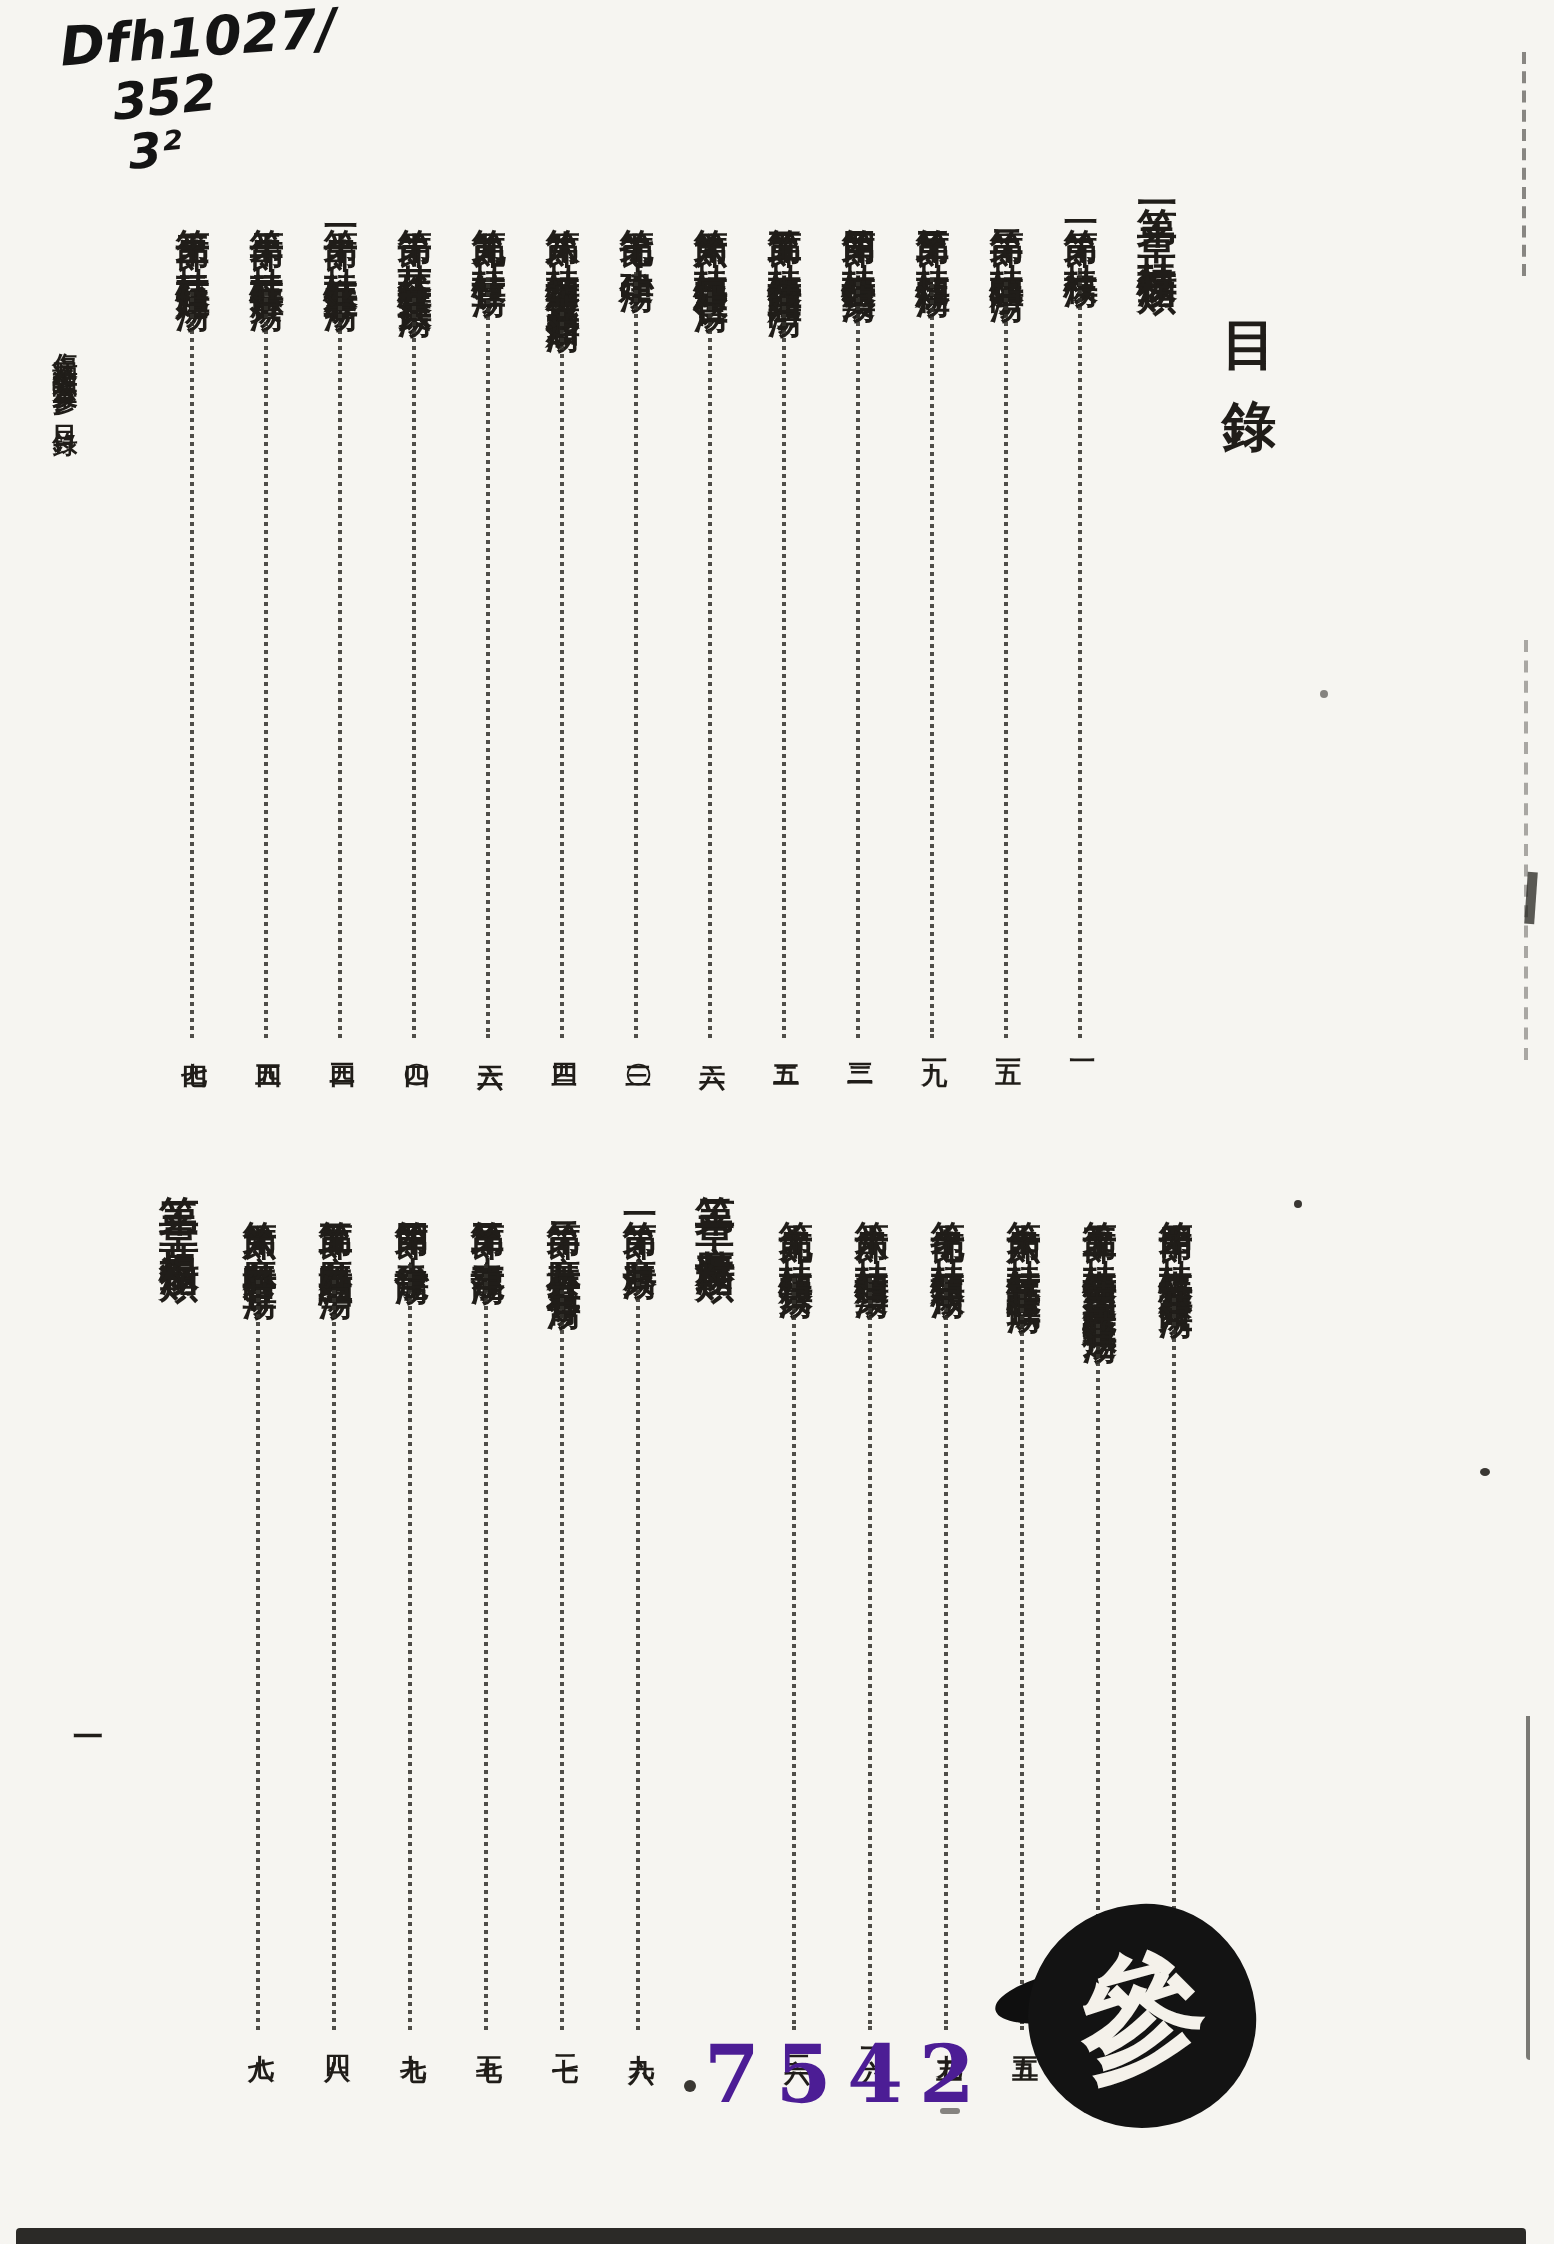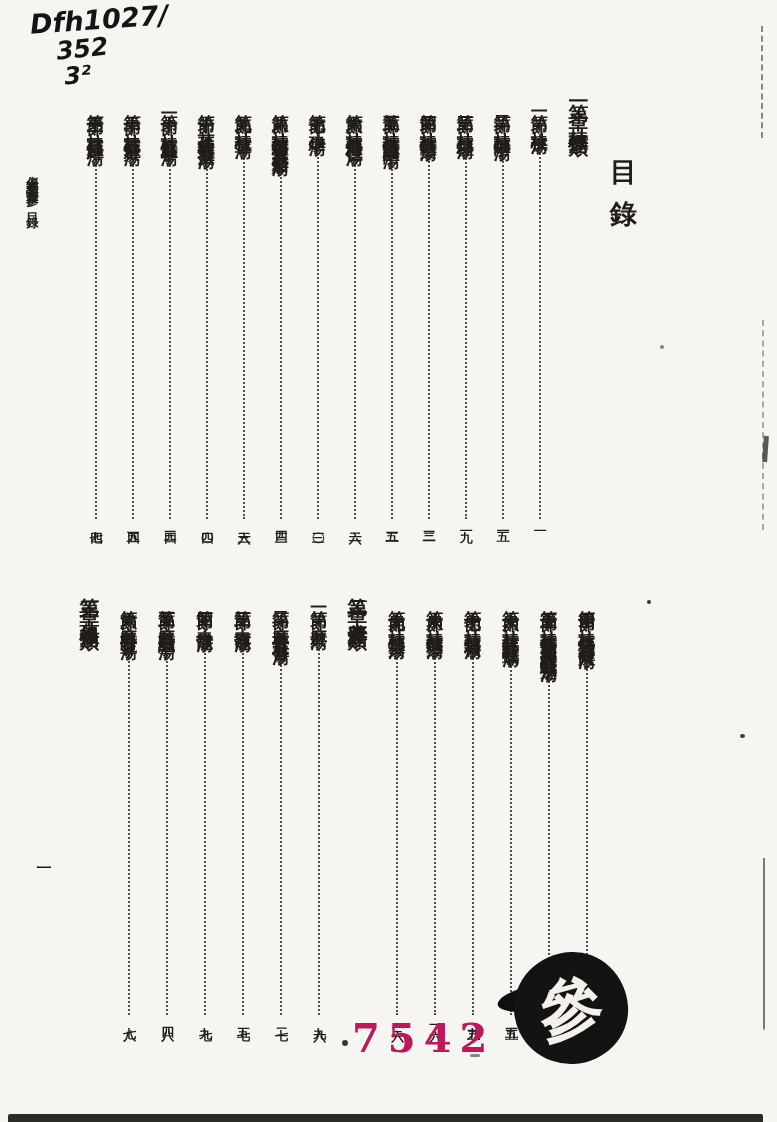--- a/index.html
+++ b/index.html
@@ -33,21 +33,21 @@
   #margin-header{position:absolute;left:26px;top:166px;font-size:12.5px;font-weight:700;
                  letter-spacing:3px;line-height:1;}
   #folio{position:absolute;left:34px;top:860px;font-size:15px;font-weight:700;}
   #handwriting{position:absolute;left:30px;top:4px;
                font-family:"DejaVu Sans","Liberation Sans",sans-serif;
                font-weight:700;font-style:italic;color:#141414;}
   #hw1{font-size:27px;transform:rotate(-4deg);}
   #hw2{font-size:25px;margin:-4px 0 0 26px;transform:rotate(-6deg);}
   #hw3{font-size:24px;margin:-2px 0 0 34px;transform:rotate(-5deg);}
   #stamp-number{position:absolute;left:352px;top:1014px;font-size:40px;font-weight:700;
-                letter-spacing:8px;color:#be185d;}
+                letter-spacing:8px;color:#4c1d95;}
   #seal{position:absolute;left:514px;top:952px;width:114px;height:112px;background:#131313;
         border-radius:52% 48% 50% 50%/50% 52% 48% 50%;display:flex;align-items:center;
         justify-content:center;transform:rotate(-3deg);}
   #seal .glyph{color:#f4f1ea;font-size:64px;font-weight:700;transform:rotate(-7deg);line-height:1;}
   #ink-blob{position:absolute;left:497px;top:985px;width:78px;height:25px;background:#0f0f0f;
             border-radius:50%;transform:rotate(-11deg);}
   .edge-seg{position:absolute;border-left:2px dashed rgba(45,42,38,.55);width:0;}
   #edge1{right:14px;top:26px;height:112px;}
   #edge2{right:13px;top:320px;height:210px;opacity:.7;}
   #edge3{right:12px;top:858px;height:172px;border-left:2px solid rgba(40,38,34,.6);

